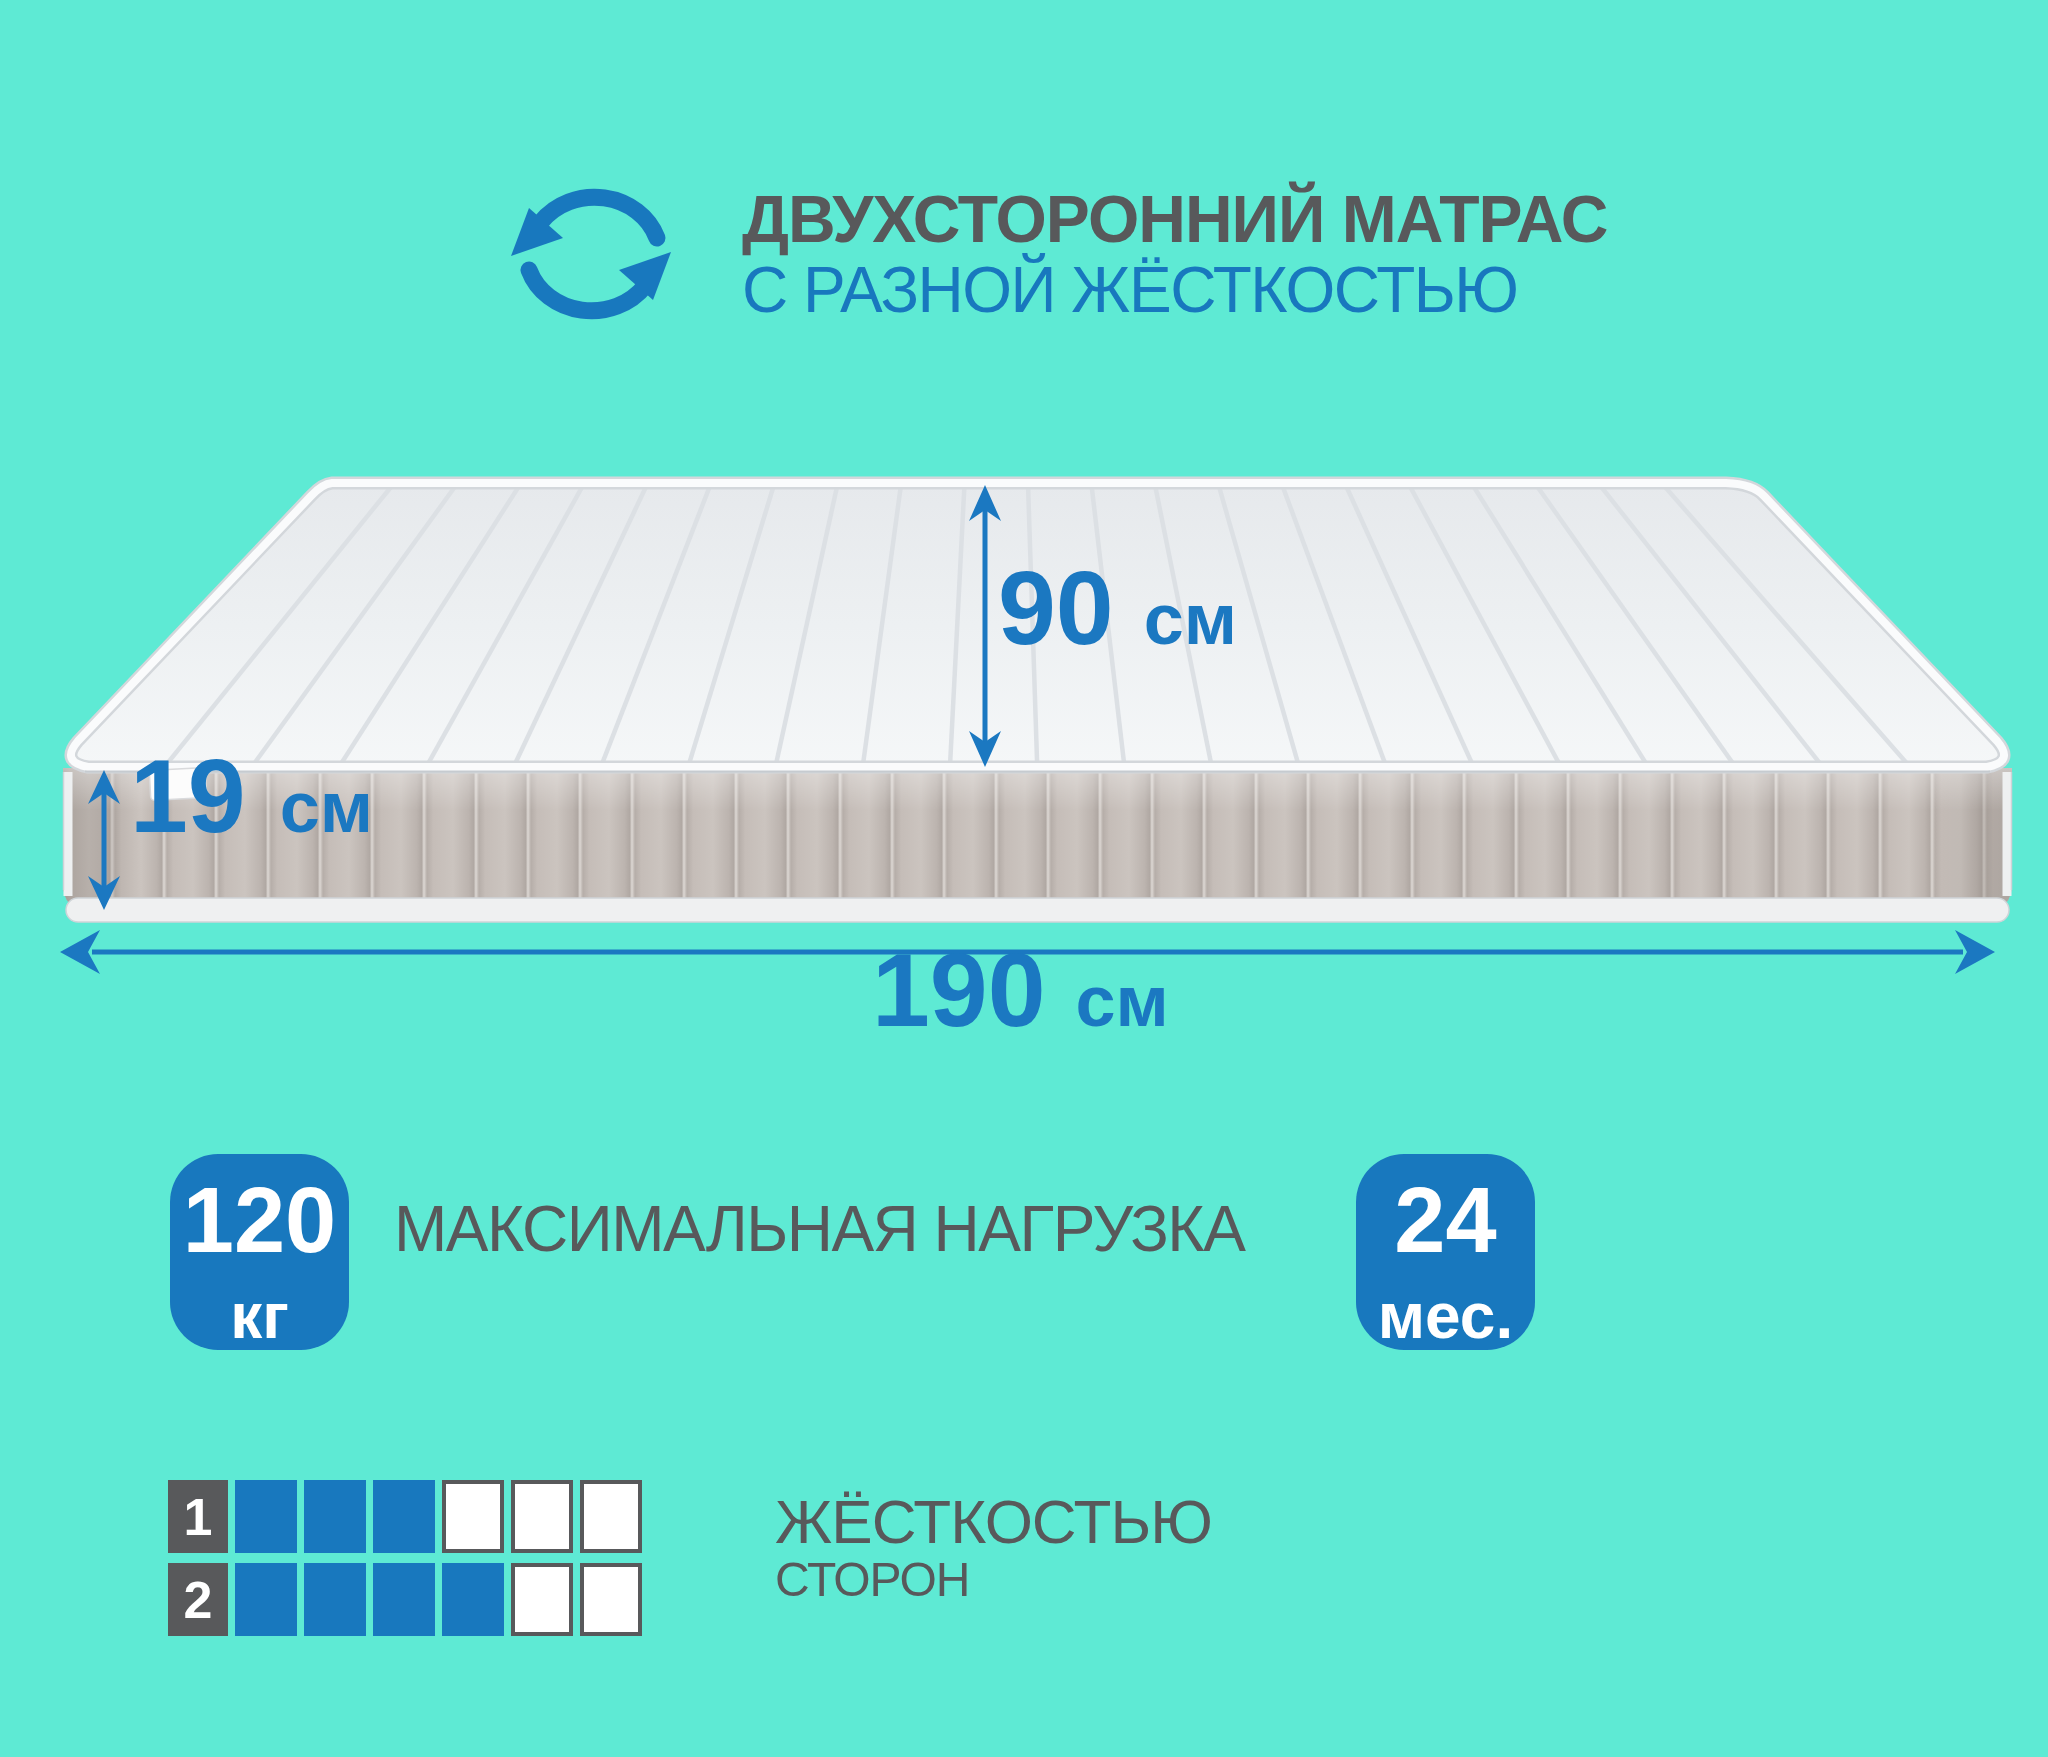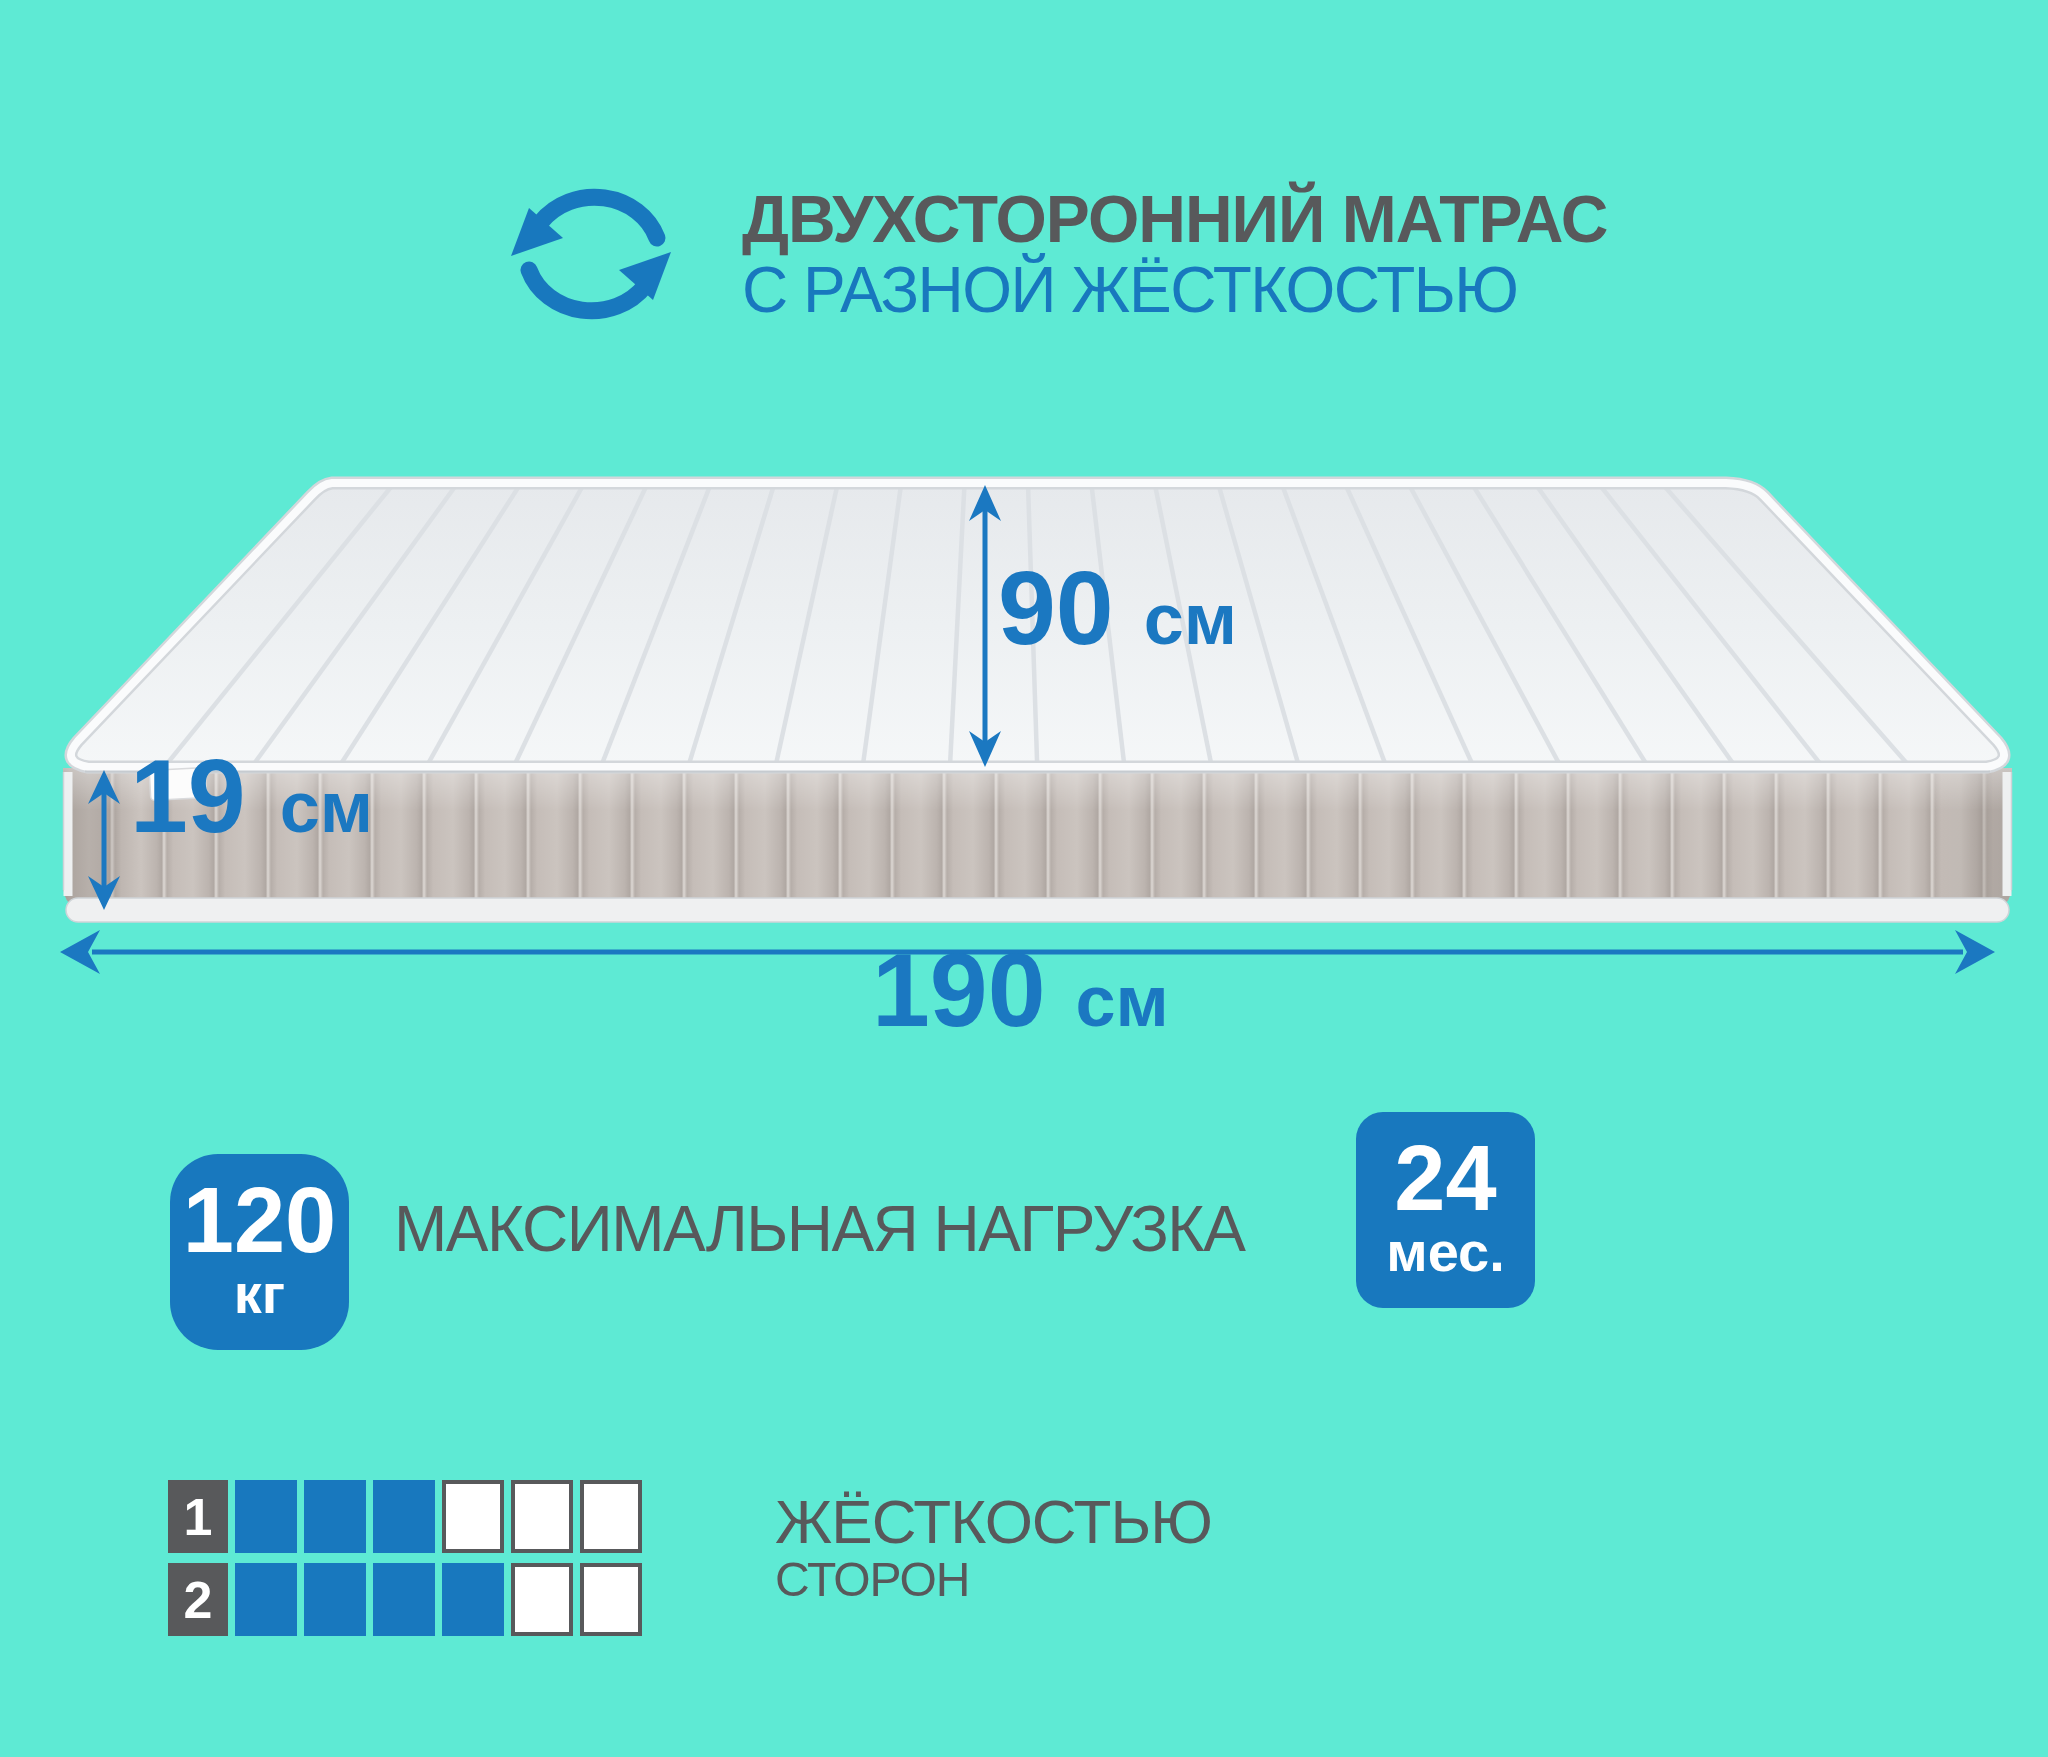--- a/index.html
+++ b/index.html
@@ -25,23 +25,23 @@
   .dim .val{font-size:104px;font-weight:bold;}
   .dim .unit{font-size:72px;font-weight:bold;}
   .dim-90{left:998px;top:556px;gap:30px;}
   .dim-19{left:130px;top:744px;gap:34px;}
   .dim-190{left:872px;top:938px;gap:30px;}
 
   
   .badge{position:absolute;width:179px;height:196px;border-radius:48px;background:#1878be;
          display:flex;flex-direction:column;align-items:center;color:#ffffff;line-height:1;}
   .badge-load{left:170px;top:1154px;}
-  .badge-warranty{left:1356px;top:1112px;border-radius:27px;}
+  .badge-warranty{left:1356px;top:1154px;}
   .badge .num{font-size:92px;font-weight:bold;margin-top:20px;}
-  .badge .unit{font-size:56px;font-weight:bold;margin-top:0;}
+  .badge .unit{font-size:64px;font-weight:bold;margin-top:18px;}
   .cap-line{position:absolute;font-size:64px;color:#58595b;letter-spacing:-1.5px;
             line-height:1;white-space:nowrap;}
   .load-line1{left:394px;top:1197px;}
   .load-line2{left:394px;top:1260px;}
   .warranty-label{left:1585px;top:1252px;}
 
   
   .scale-row{position:absolute;left:168px;display:flex;}
   .scale-row-1{top:1480px;}
   .scale-row-2{top:1563px;}

